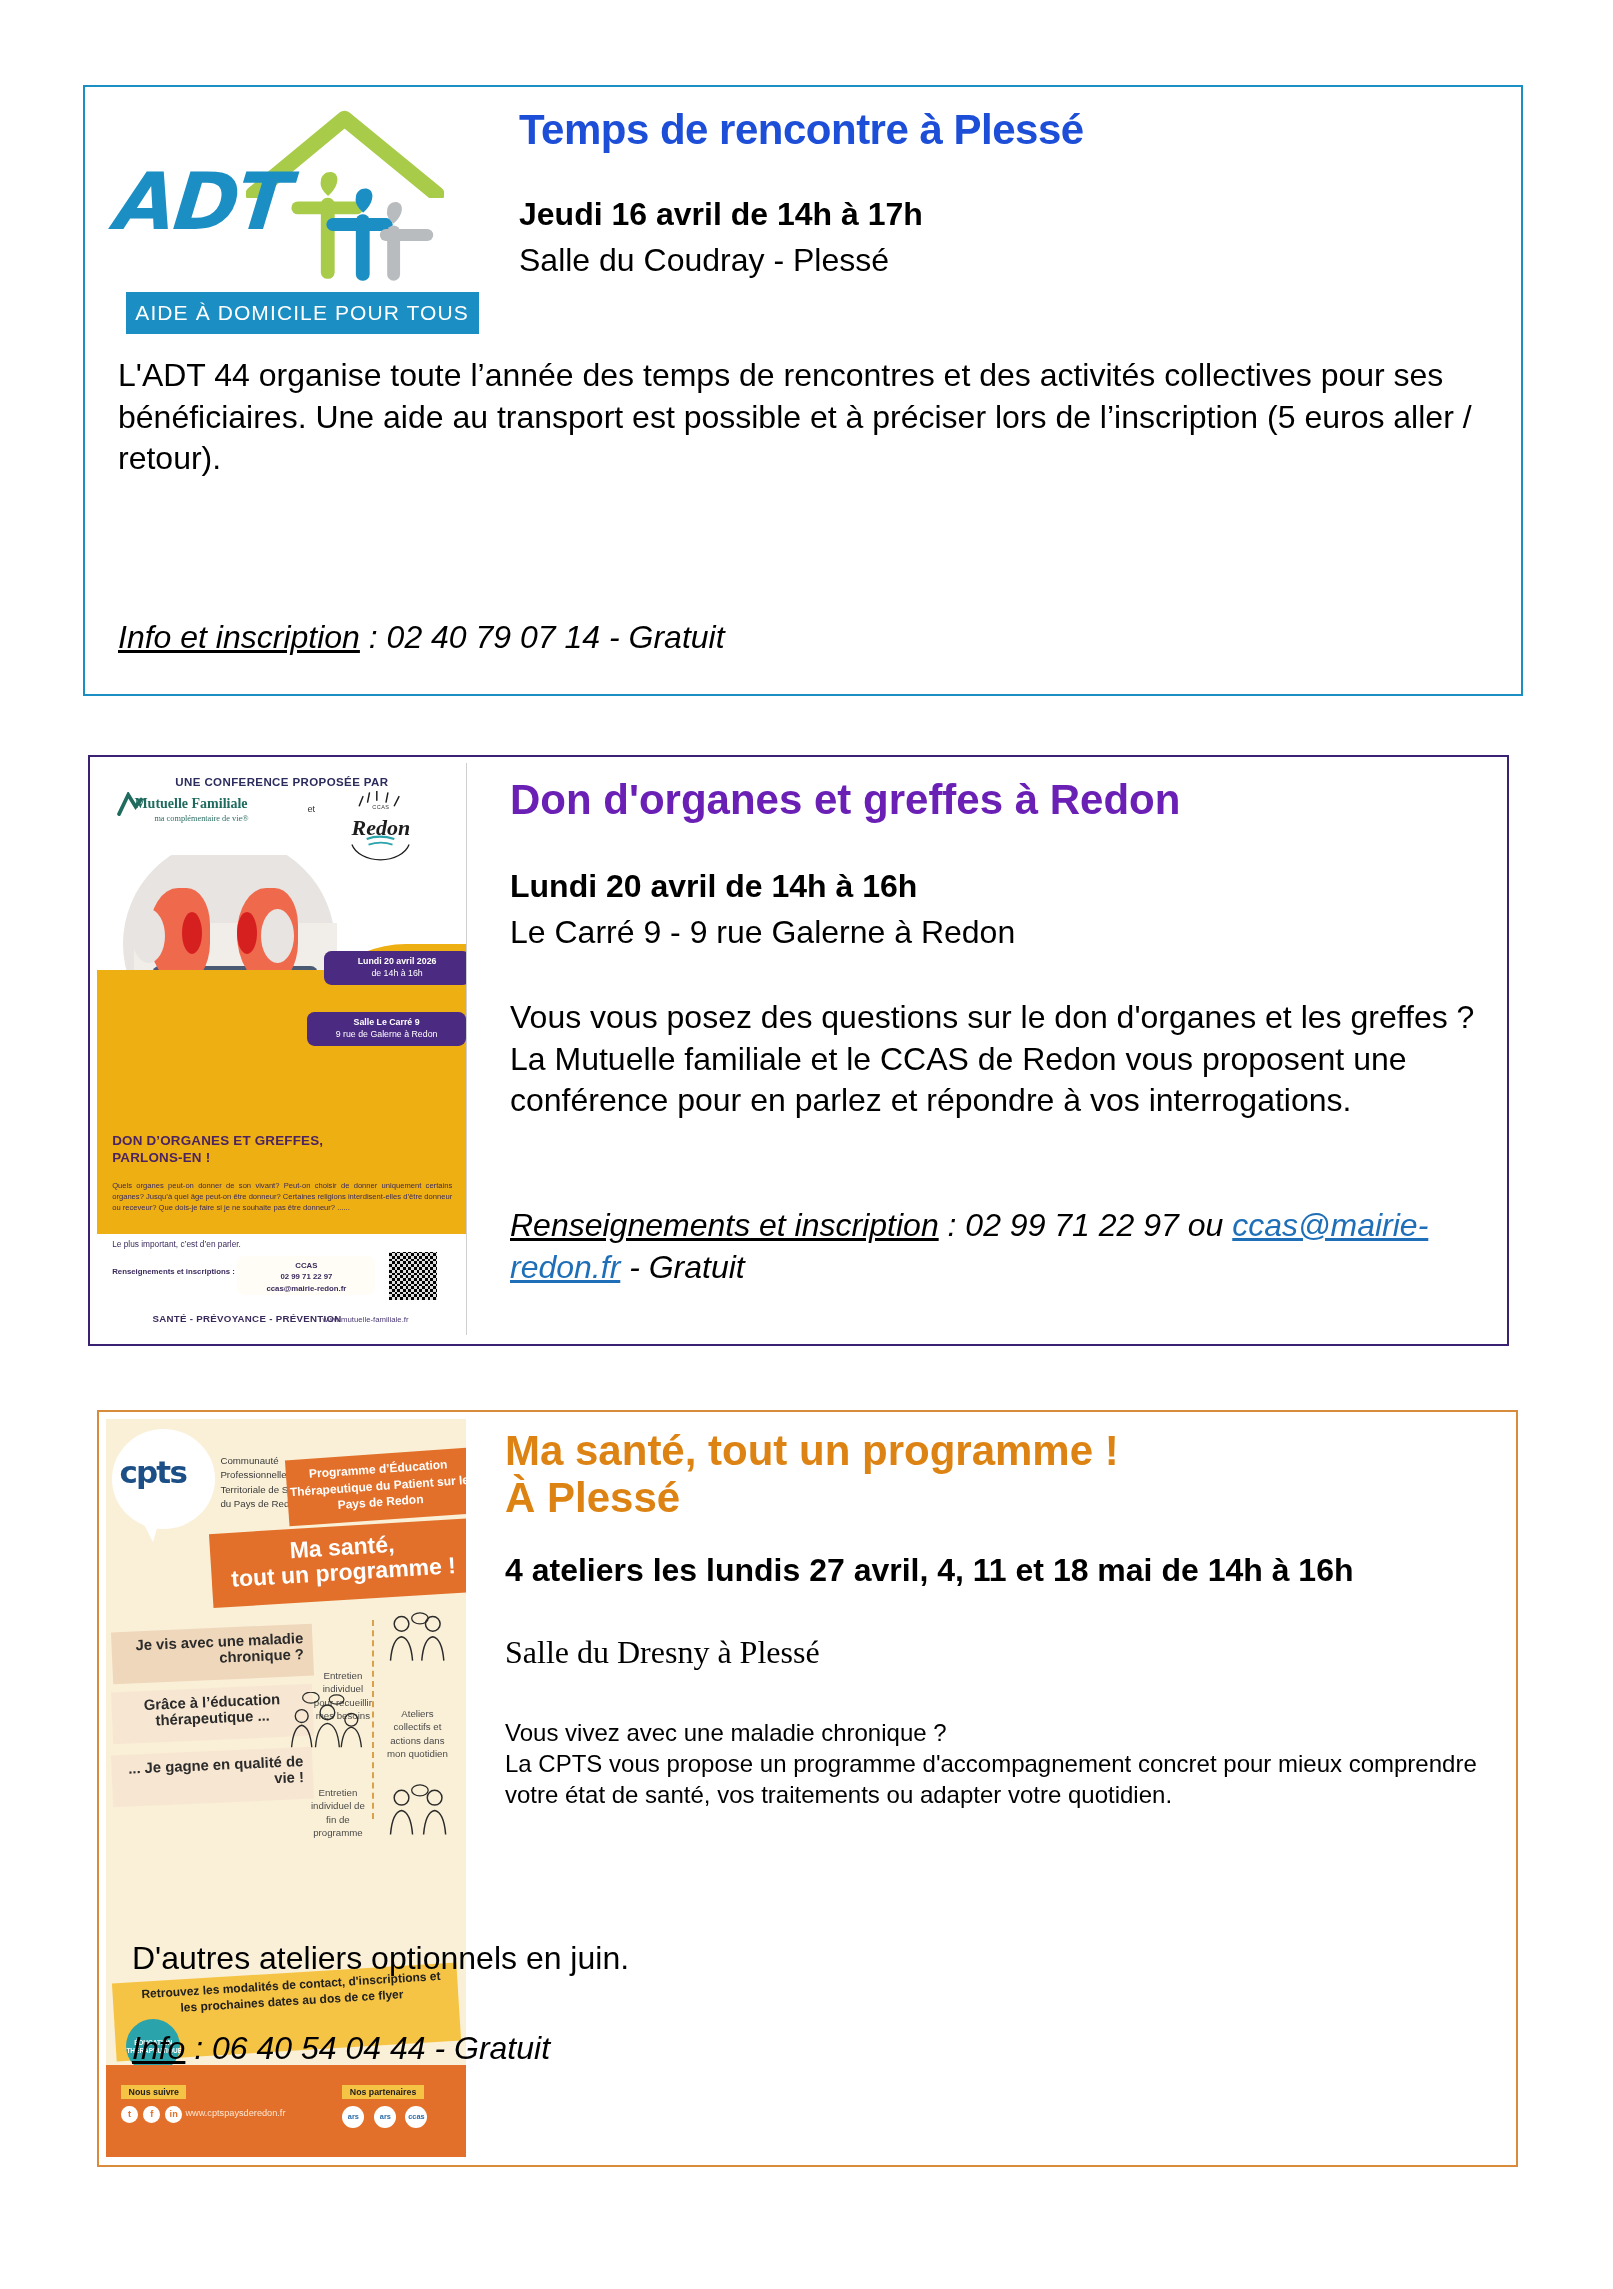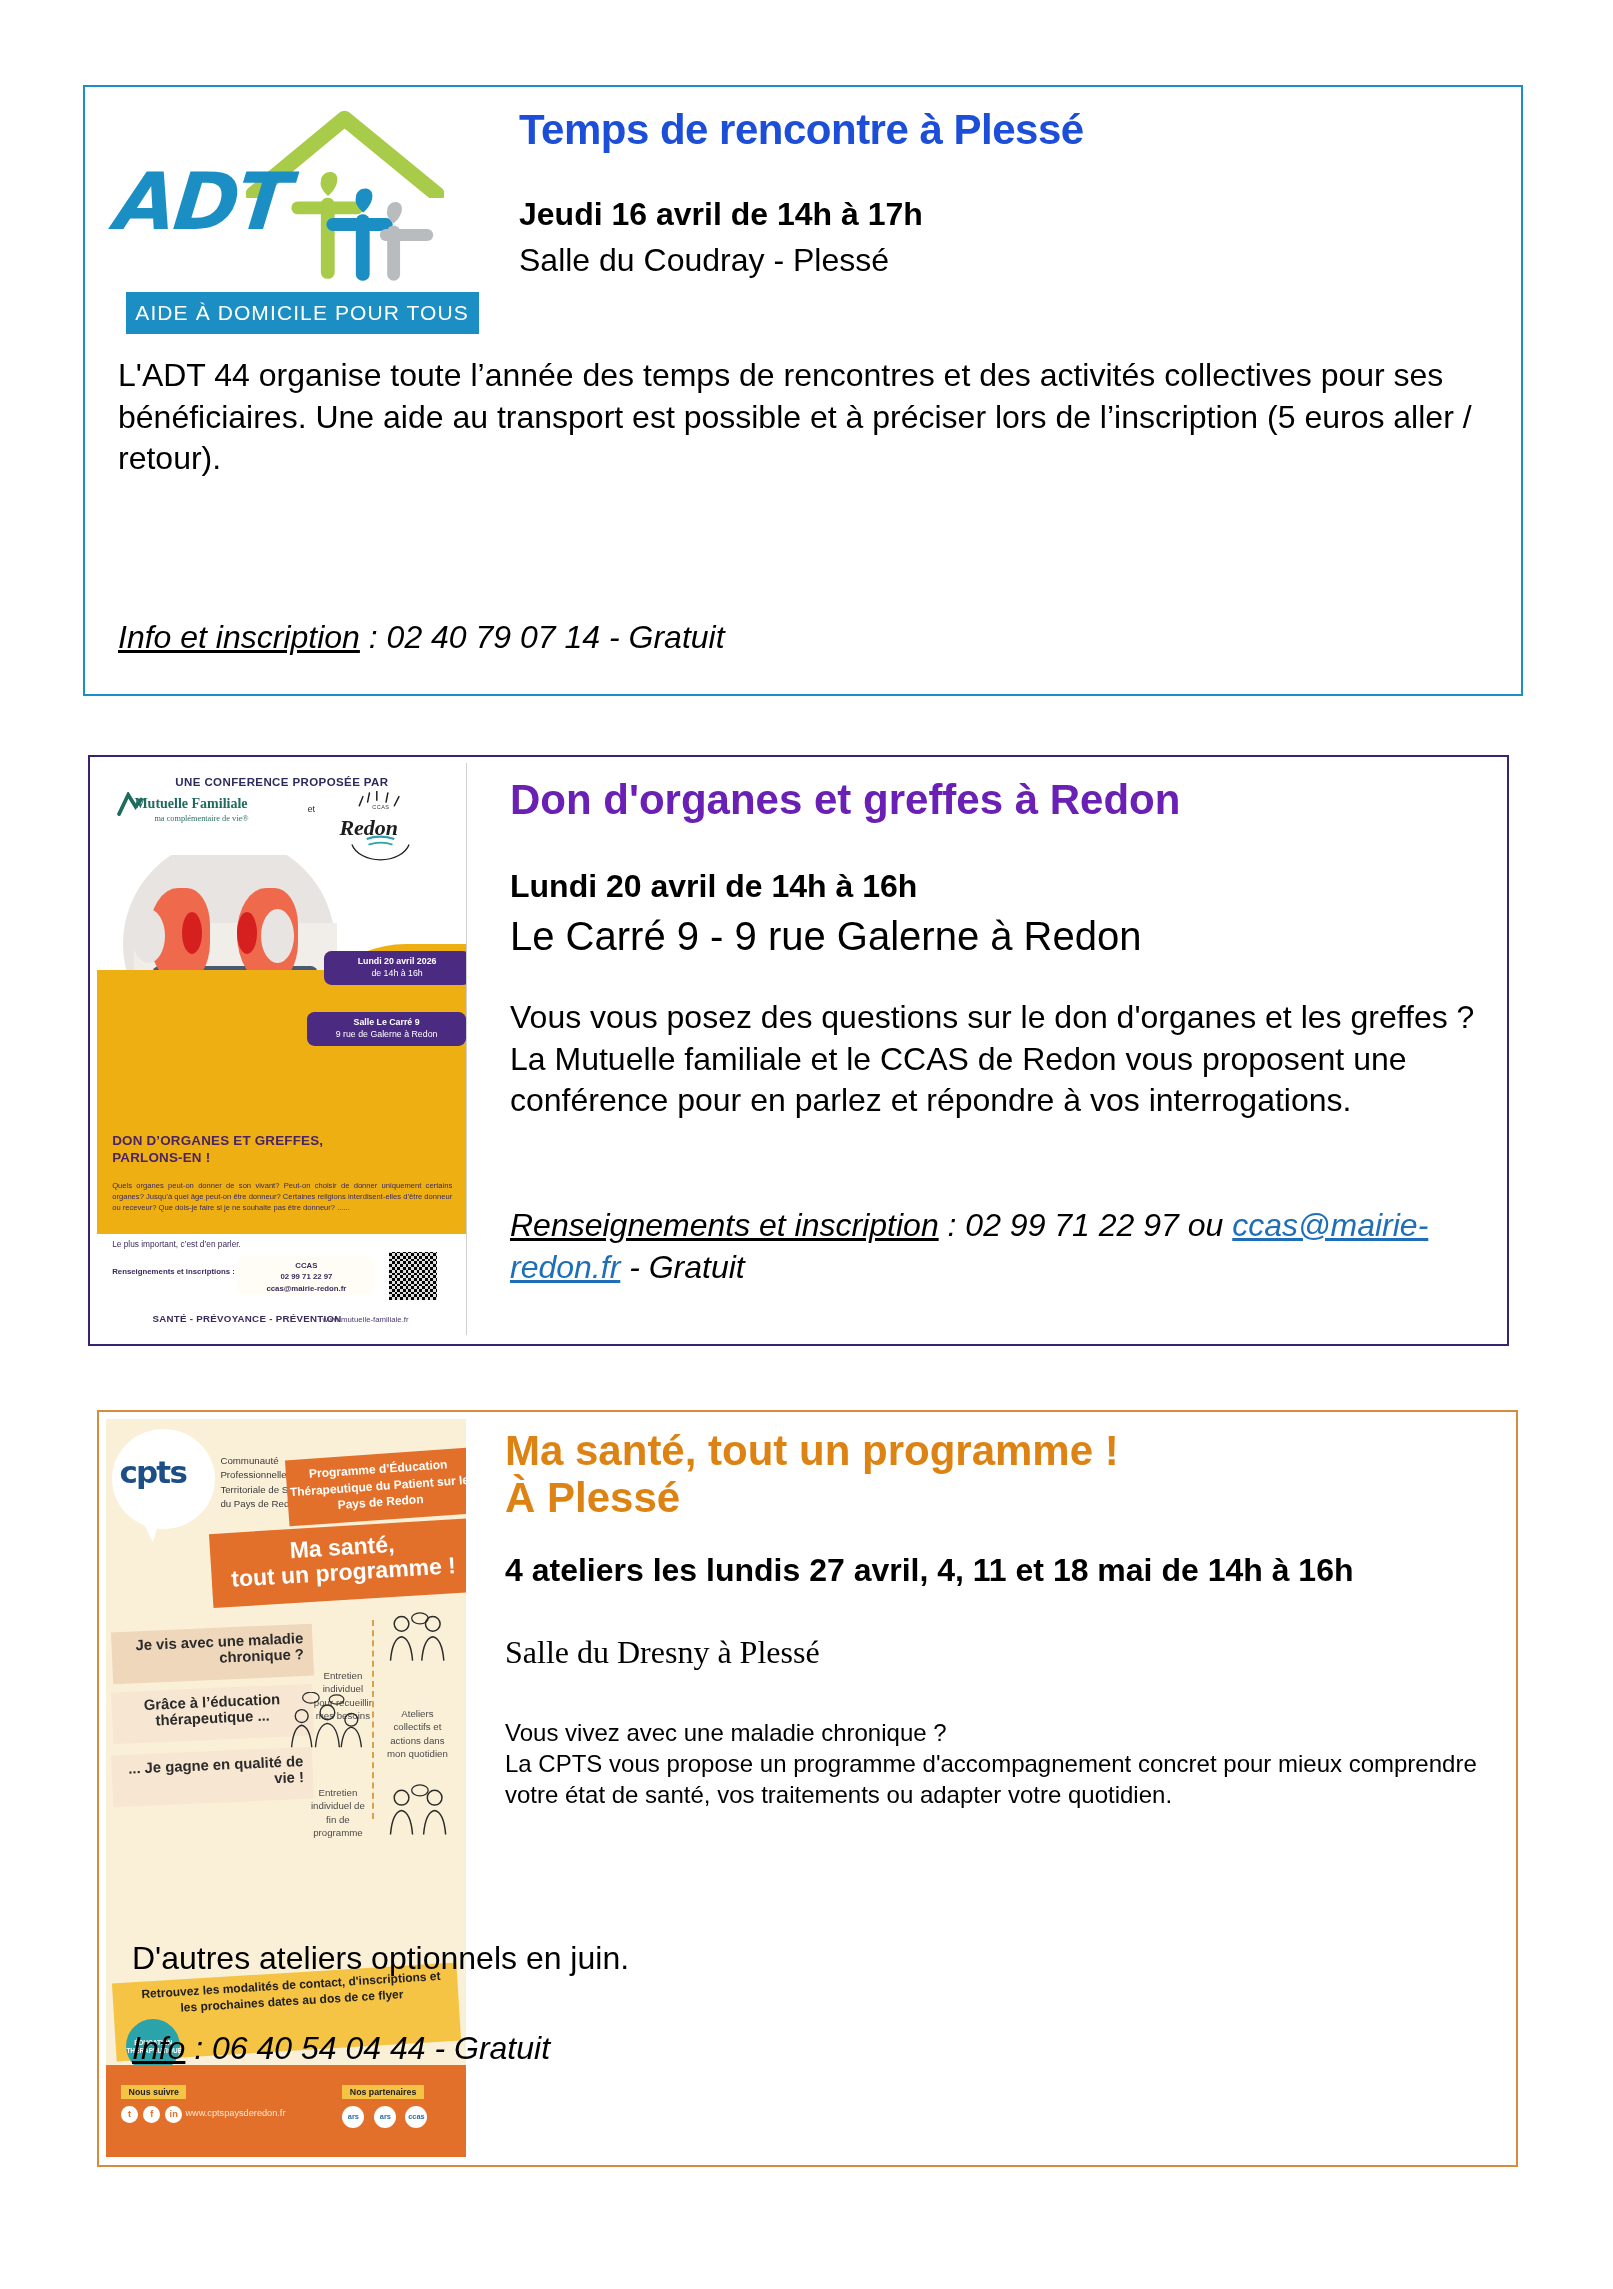--- a/index.html
+++ b/index.html
@@ -155,21 +155,21 @@
     position: absolute;
     left: 420px;
     top: 111px;
     font-size: 32px;
     font-weight: bold;
   }
   .sec2-where {
     position: absolute;
     left: 420px;
     top: 157px;
-    font-size: 40px;
+    font-size: 32px;
   }
   .sec2-body {
     position: absolute;
     left: 420px;
     top: 240px;
     width: 978px;
     font-size: 32px;
     line-height: 1.30;
   }
   .sec2-info {
@@ -299,20 +299,21 @@
   .mf-et {
     position: absolute; left: 210px; top: 41px;
     font-size: 9.2px; color: #333;
   }
   .redon-logo {
     position: absolute; left: 242px; top: 28px;
     width: 83px; height: 72px;
   }
   .redon-word {
     position: absolute; left: 0; top: 24px; width: 83px;
+    text-align: center;
     font-size: 22px; font-style: italic; font-weight: bold;
     color: #1d1d1d;
     font-family: "Liberation Serif", serif;
   }
   .redon-ccas {
     position: absolute; left: 0; top: 13px; width: 83px;
     text-align: center; font-size: 5.5px; color: #333; letter-spacing: 0.5px;
   }
   .don-photo {
     position: absolute; left: 0; top: 92px; width: 369px; height: 194px;

